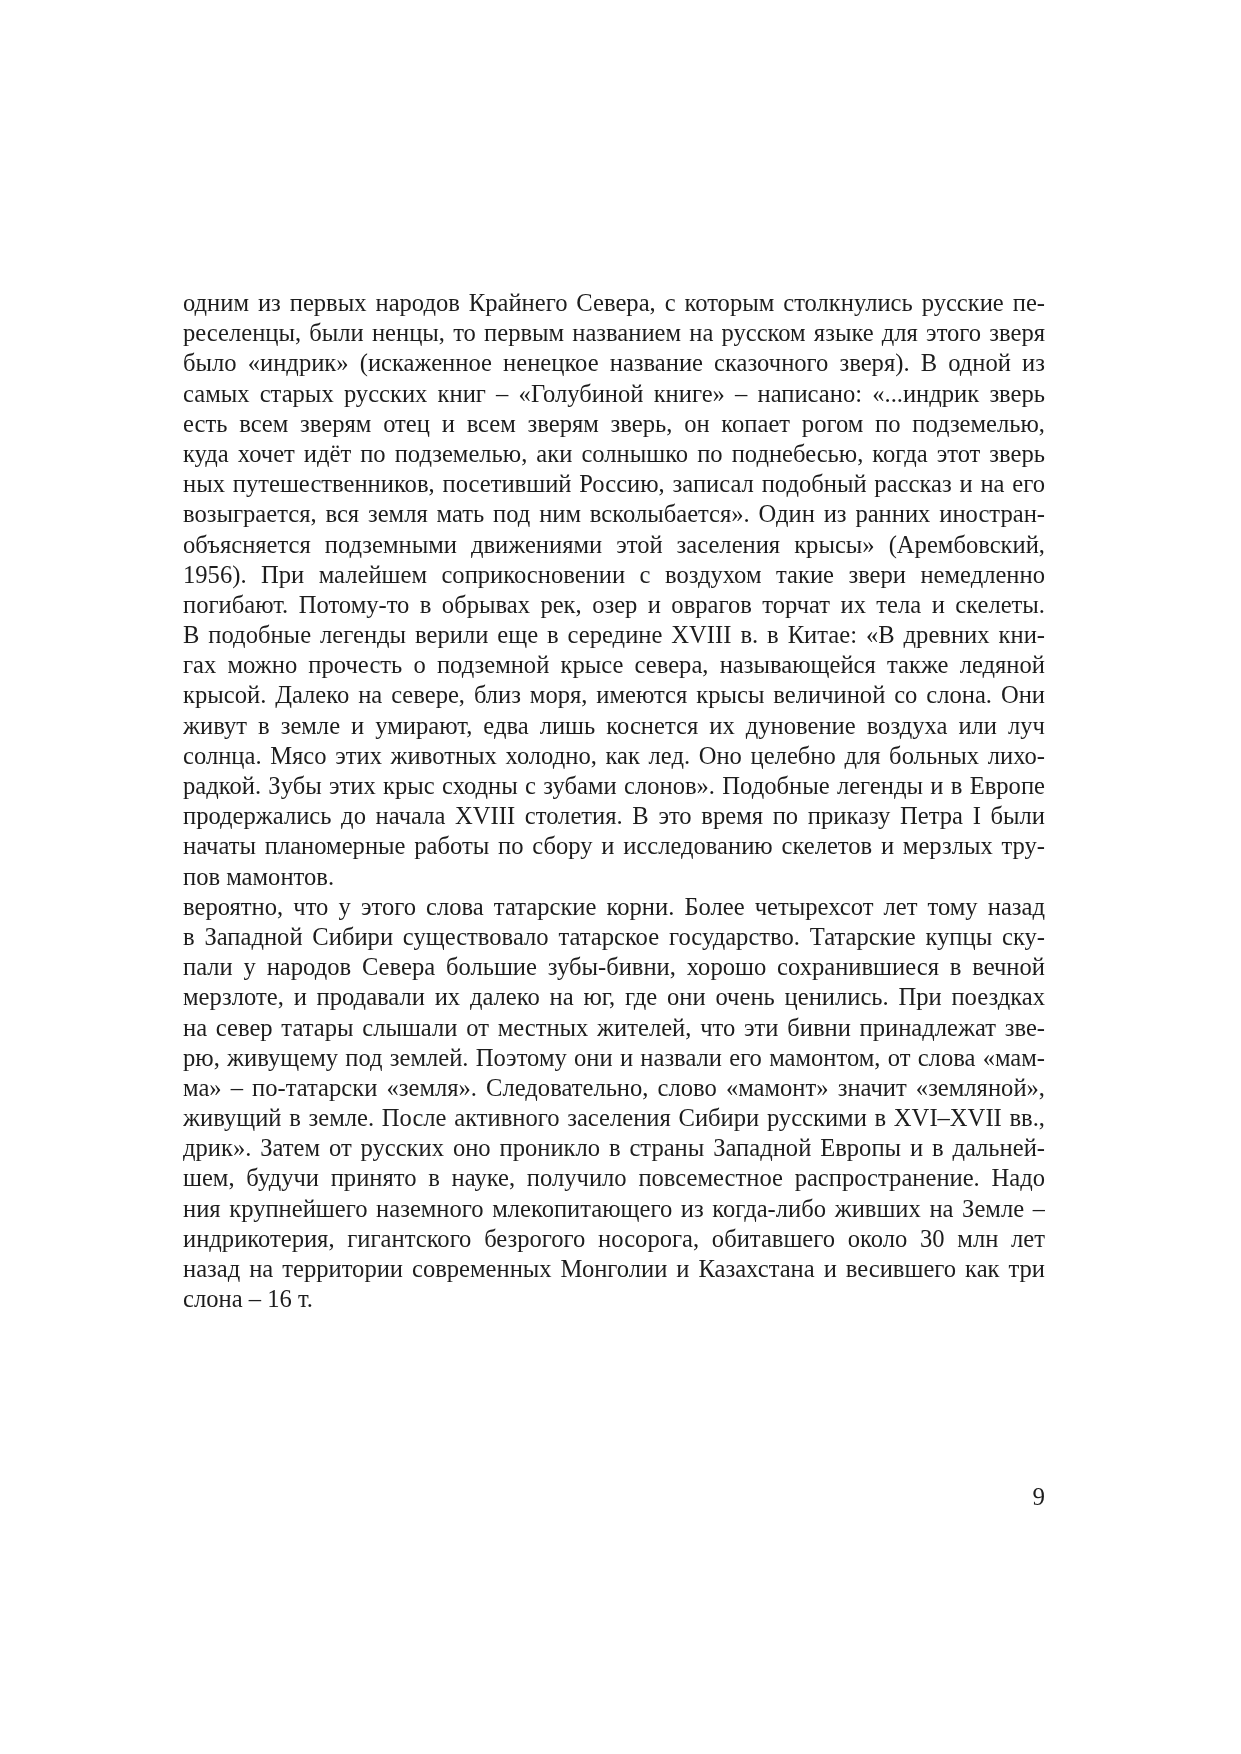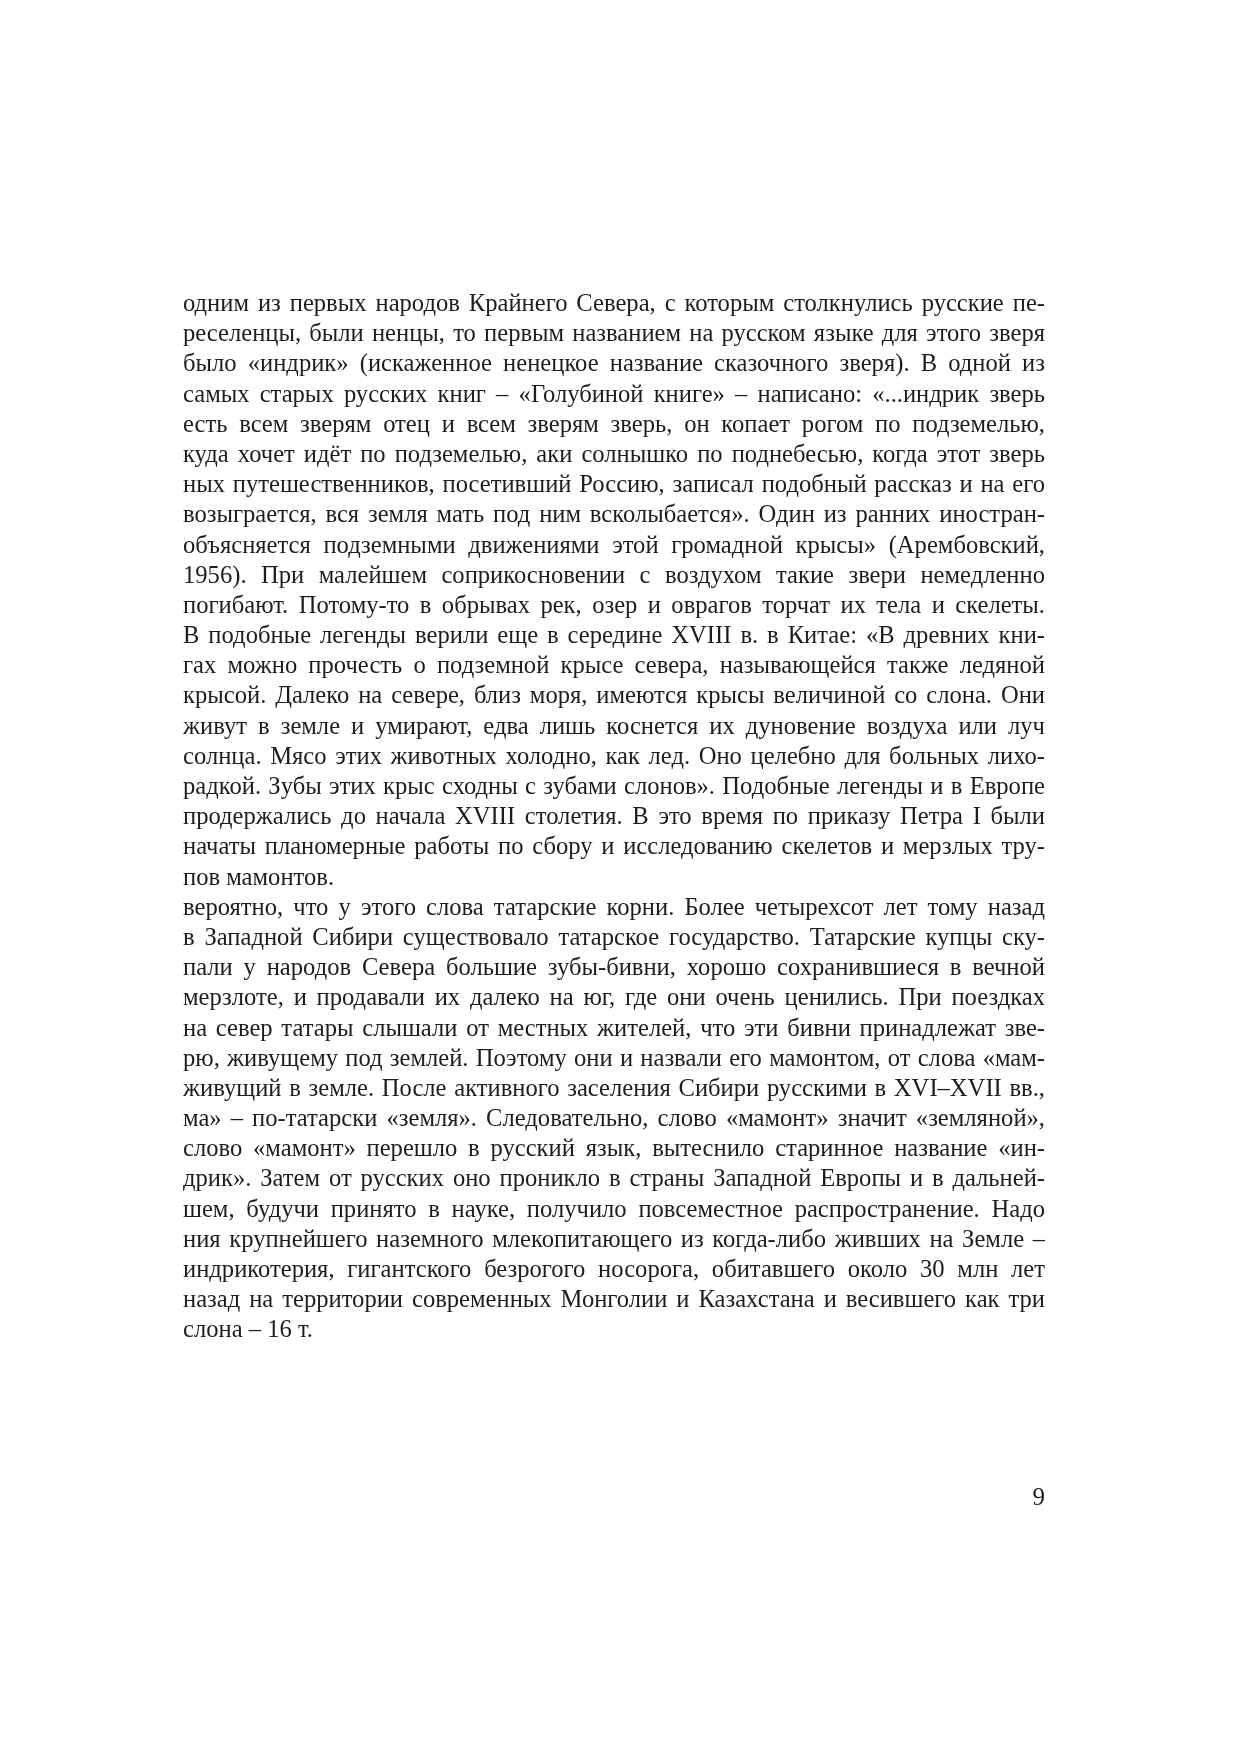--- a/index.html
+++ b/index.html
@@ -55,41 +55,40 @@
 <div class="page">
   <div class="text-block" id="text-block">
       <div class="line">одним из первых народов Крайнего Севера, с которым столкнулись русские пе-</div>
       <div class="line">реселенцы, были ненцы, то первым названием на русском языке для этого зверя</div>
       <div class="line">было «индрик» (искаженное ненецкое название сказочного зверя). В одной из</div>
       <div class="line">самых старых русских книг – «Голубиной книге» – написано: «...индрик зверь</div>
       <div class="line">есть всем зверям отец и всем зверям зверь, он копает рогом по подземелью,</div>
       <div class="line">куда хочет идёт по подземелью, аки солнышко по поднебесью, когда этот зверь</div>
       <div class="line">ных путешественников, посетивший Россию, записал подобный рассказ и на его</div>
       <div class="line">возыграется, вся земля мать под ним всколыбается». Один из ранних иностран-</div>
-      <div class="line">объясняется подземными движениями этой громадной крысы» (Арембовский,</div>
+      <div class="line">объясняется подземными движениями этой заселения крысы» (Арембовский,</div>
       <div class="line">1956). При малейшем соприкосновении с воздухом такие звери немедленно</div>
       <div class="line">погибают. Потому-то в обрывах рек, озер и оврагов торчат их тела и скелеты.</div>
       <div class="line">В подобные легенды верили еще в середине XVIII в. в Китае: «В древних кни-</div>
       <div class="line">гах можно прочесть о подземной крысе севера, называющейся также ледяной</div>
       <div class="line">крысой. Далеко на севере, близ моря, имеются крысы величиной со слона. Они</div>
       <div class="line">живут в земле и умирают, едва лишь коснется их дуновение воздуха или луч</div>
       <div class="line">солнца. Мясо этих животных холодно, как лед. Оно целебно для больных лихо-</div>
       <div class="line">радкой. Зубы этих крыс сходны с зубами слонов». Подобные легенды и в Европе</div>
       <div class="line">продержались до начала XVIII столетия. В это время по приказу Петра I были</div>
       <div class="line">начаты планомерные работы по сбору и исследованию скелетов и мерзлых тру-</div>
       <div class="line para-last">пов мамонтов.</div>
       <div class="line">вероятно, что у этого слова татарские корни. Более четырехсот лет тому назад</div>
       <div class="line">в Западной Сибири существовало татарское государство. Татарские купцы ску-</div>
       <div class="line">пали у народов Севера большие зубы-бивни, хорошо сохранившиеся в вечной</div>
       <div class="line">мерзлоте, и продавали их далеко на юг, где они очень ценились. При поездках</div>
       <div class="line">на север татары слышали от местных жителей, что эти бивни принадлежат зве-</div>
       <div class="line">рю, живущему под землей. Поэтому они и назвали его мамонтом, от слова «мам-</div>
+      <div class="line">ма» – по-татарски «земля». Следовательно, слово «мамонт» значит «земляной»,</div>
       <div class="line">живущий в земле. После активного заселения Сибири русскими в XVI–XVII вв.,</div>
-      <div class="line">ма» – по-татарски «земля». Следовательно, слово «мамонт» значит «земляной»,</div>
-      <div class="line">слово «мамонт» перешло в русский язык, вытеснило старинное название «ин-</div>
       <div class="line">дрик». Затем от русских оно проникло в страны Западной Европы и в дальней-</div>
       <div class="line">шем, будучи принято в науке, получило повсеместное распространение. Надо</div>
       <div class="line">ния крупнейшего наземного млекопитающего из когда-либо живших на Земле –</div>
       <div class="line">индрикотерия, гигантского безрогого носорога, обитавшего около 30 млн лет</div>
       <div class="line">назад на территории современных Монголии и Казахстана и весившего как три</div>
       <div class="line para-last">слона – 16 т.</div>
     </div>
   <div class="page-number">9</div>
 </div>
 

